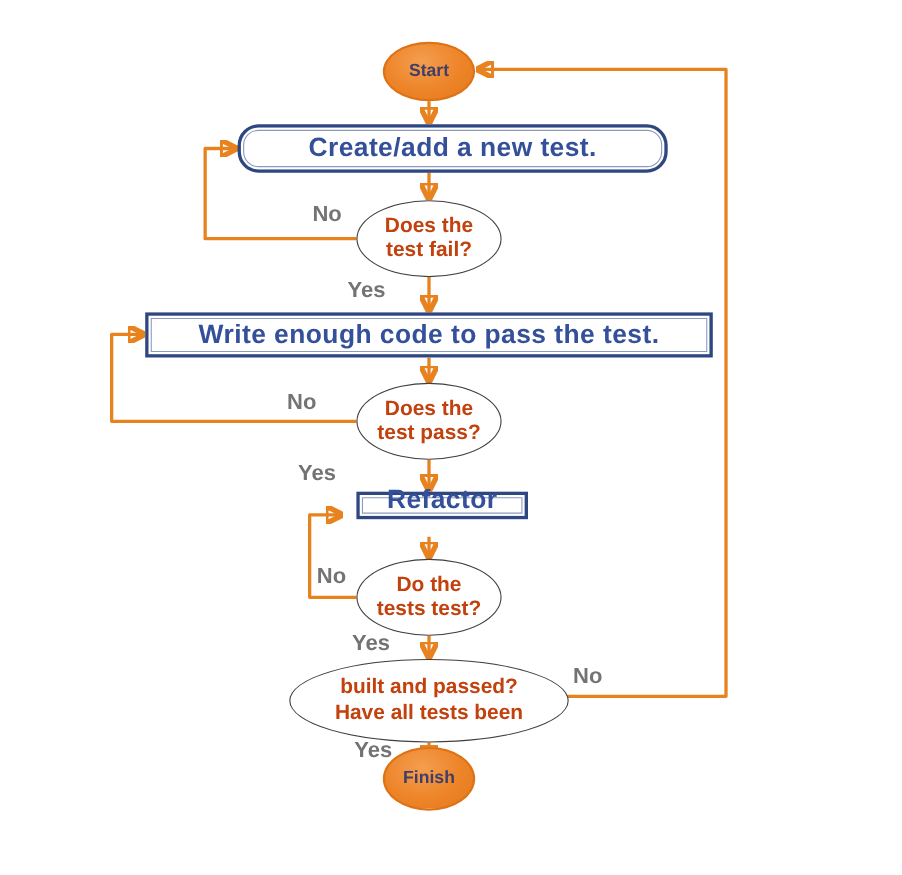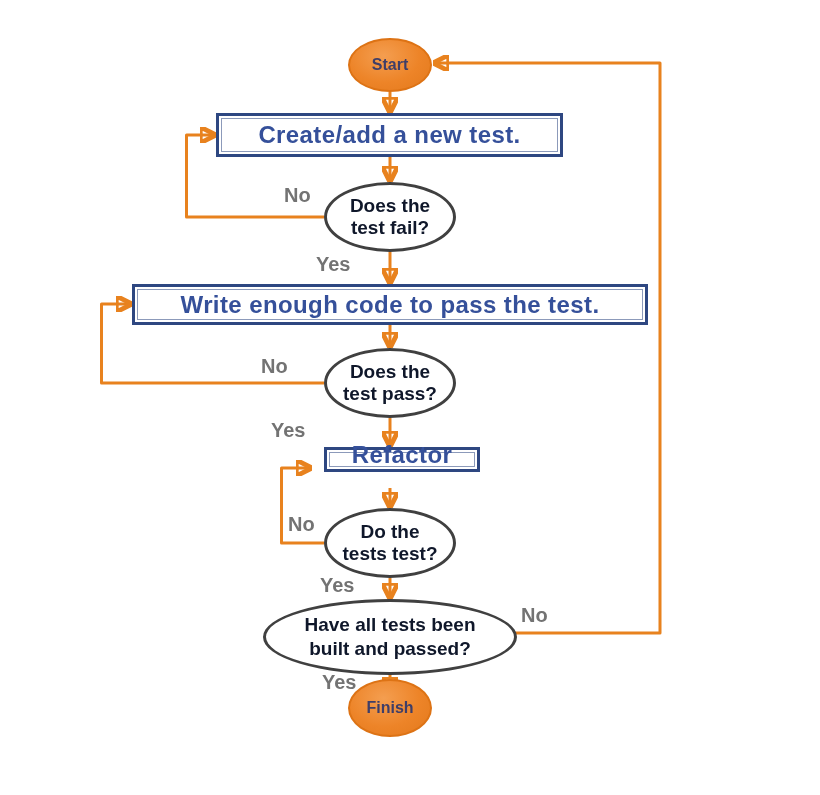--- a/index.html
+++ b/index.html
@@ -9,33 +9,33 @@
   .connectors path { fill:none; stroke:#E8821E; stroke-width:3; stroke-linejoin:round; }
   .node {
     position:absolute; display:flex; align-items:center; justify-content:center;
     flex-direction:column; text-align:center; font-weight:bold;
   }
   .process {
     background:#ffffff; border:3px solid #2E4781; color:#35509A;
     font-size:24px; letter-spacing:0.4px; box-shadow: inset 0 0 0 2px #ffffff, inset 0 0 0 3px rgba(46,71,129,0.55);
   }
   .decision {
-    background:#ffffff; border:3px solid #404040; border-radius:50%;
-    color:#0f172a; font-size:19px; line-height:22px;
+    background:#ffffff; border:1px solid #404040; border-radius:50%;
+    color:#c2410c; font-size:19px; line-height:22px;
   }
   .decision.wide { font-size:19px; line-height:24px; }
   .terminal {
     background:radial-gradient(ellipse at 42% 32%, #F49E50 0%, #ED8428 55%, #E3791C 100%);
     border:2px solid #DD7315; border-radius:50%;
     color:#3E3E68; font-size:16px;
   }
   .edge-label { position:absolute; font-weight:bold; color:#737373; font-size:20px; }
 
   #n-start    { left:348px; top:38px;  width:84px;  height:54px; }
-  #n-create   { left:216px; top:113px; width:347px; height:44px; }
+  #n-create   { left:216px; top:113px; width:391px; height:44px;border-radius:19px; }
   #n-fail     { left:324px; top:182px; width:132px; height:70px; }
   #n-write    { left:132px; top:284px; width:516px; height:41px; }
   #n-pass     { left:324px; top:348px; width:132px; height:70px; }
   #n-refactor { left:324px; top:447px; width:156px; height:25px;justify-content:flex-end; }
   #n-tests    { left:324px; top:508px; width:132px; height:70px; }
   #n-built    { left:263px; top:599px; width:254px; height:76px; }
   #n-finish   { left:348px; top:679px; width:84px;  height:58px; }
 
   #lbl-no1  { left:284px; top:184px; }
   #lbl-yes1 { left:316px; top:253px; }
@@ -96,22 +96,22 @@
   <div class="node process" id="n-refactor">
     <span>Refactor</span>
   </div>
 
   <div class="node decision" id="n-tests">
     <span>Do the</span>
     <span>tests test?</span>
   </div>
 
   <div class="node decision wide" id="n-built">
+    <span>built and passed?</span>
     <span>Have all tests been</span>
-    <span>built and passed?</span>
   </div>
 
   <div class="node terminal" id="n-finish">
     <span>Finish</span>
   </div>
 
   <span class="edge-label" id="lbl-no1">No</span>
   <span class="edge-label" id="lbl-yes1">Yes</span>
   <span class="edge-label" id="lbl-no2">No</span>
   <span class="edge-label" id="lbl-yes2">Yes</span>

